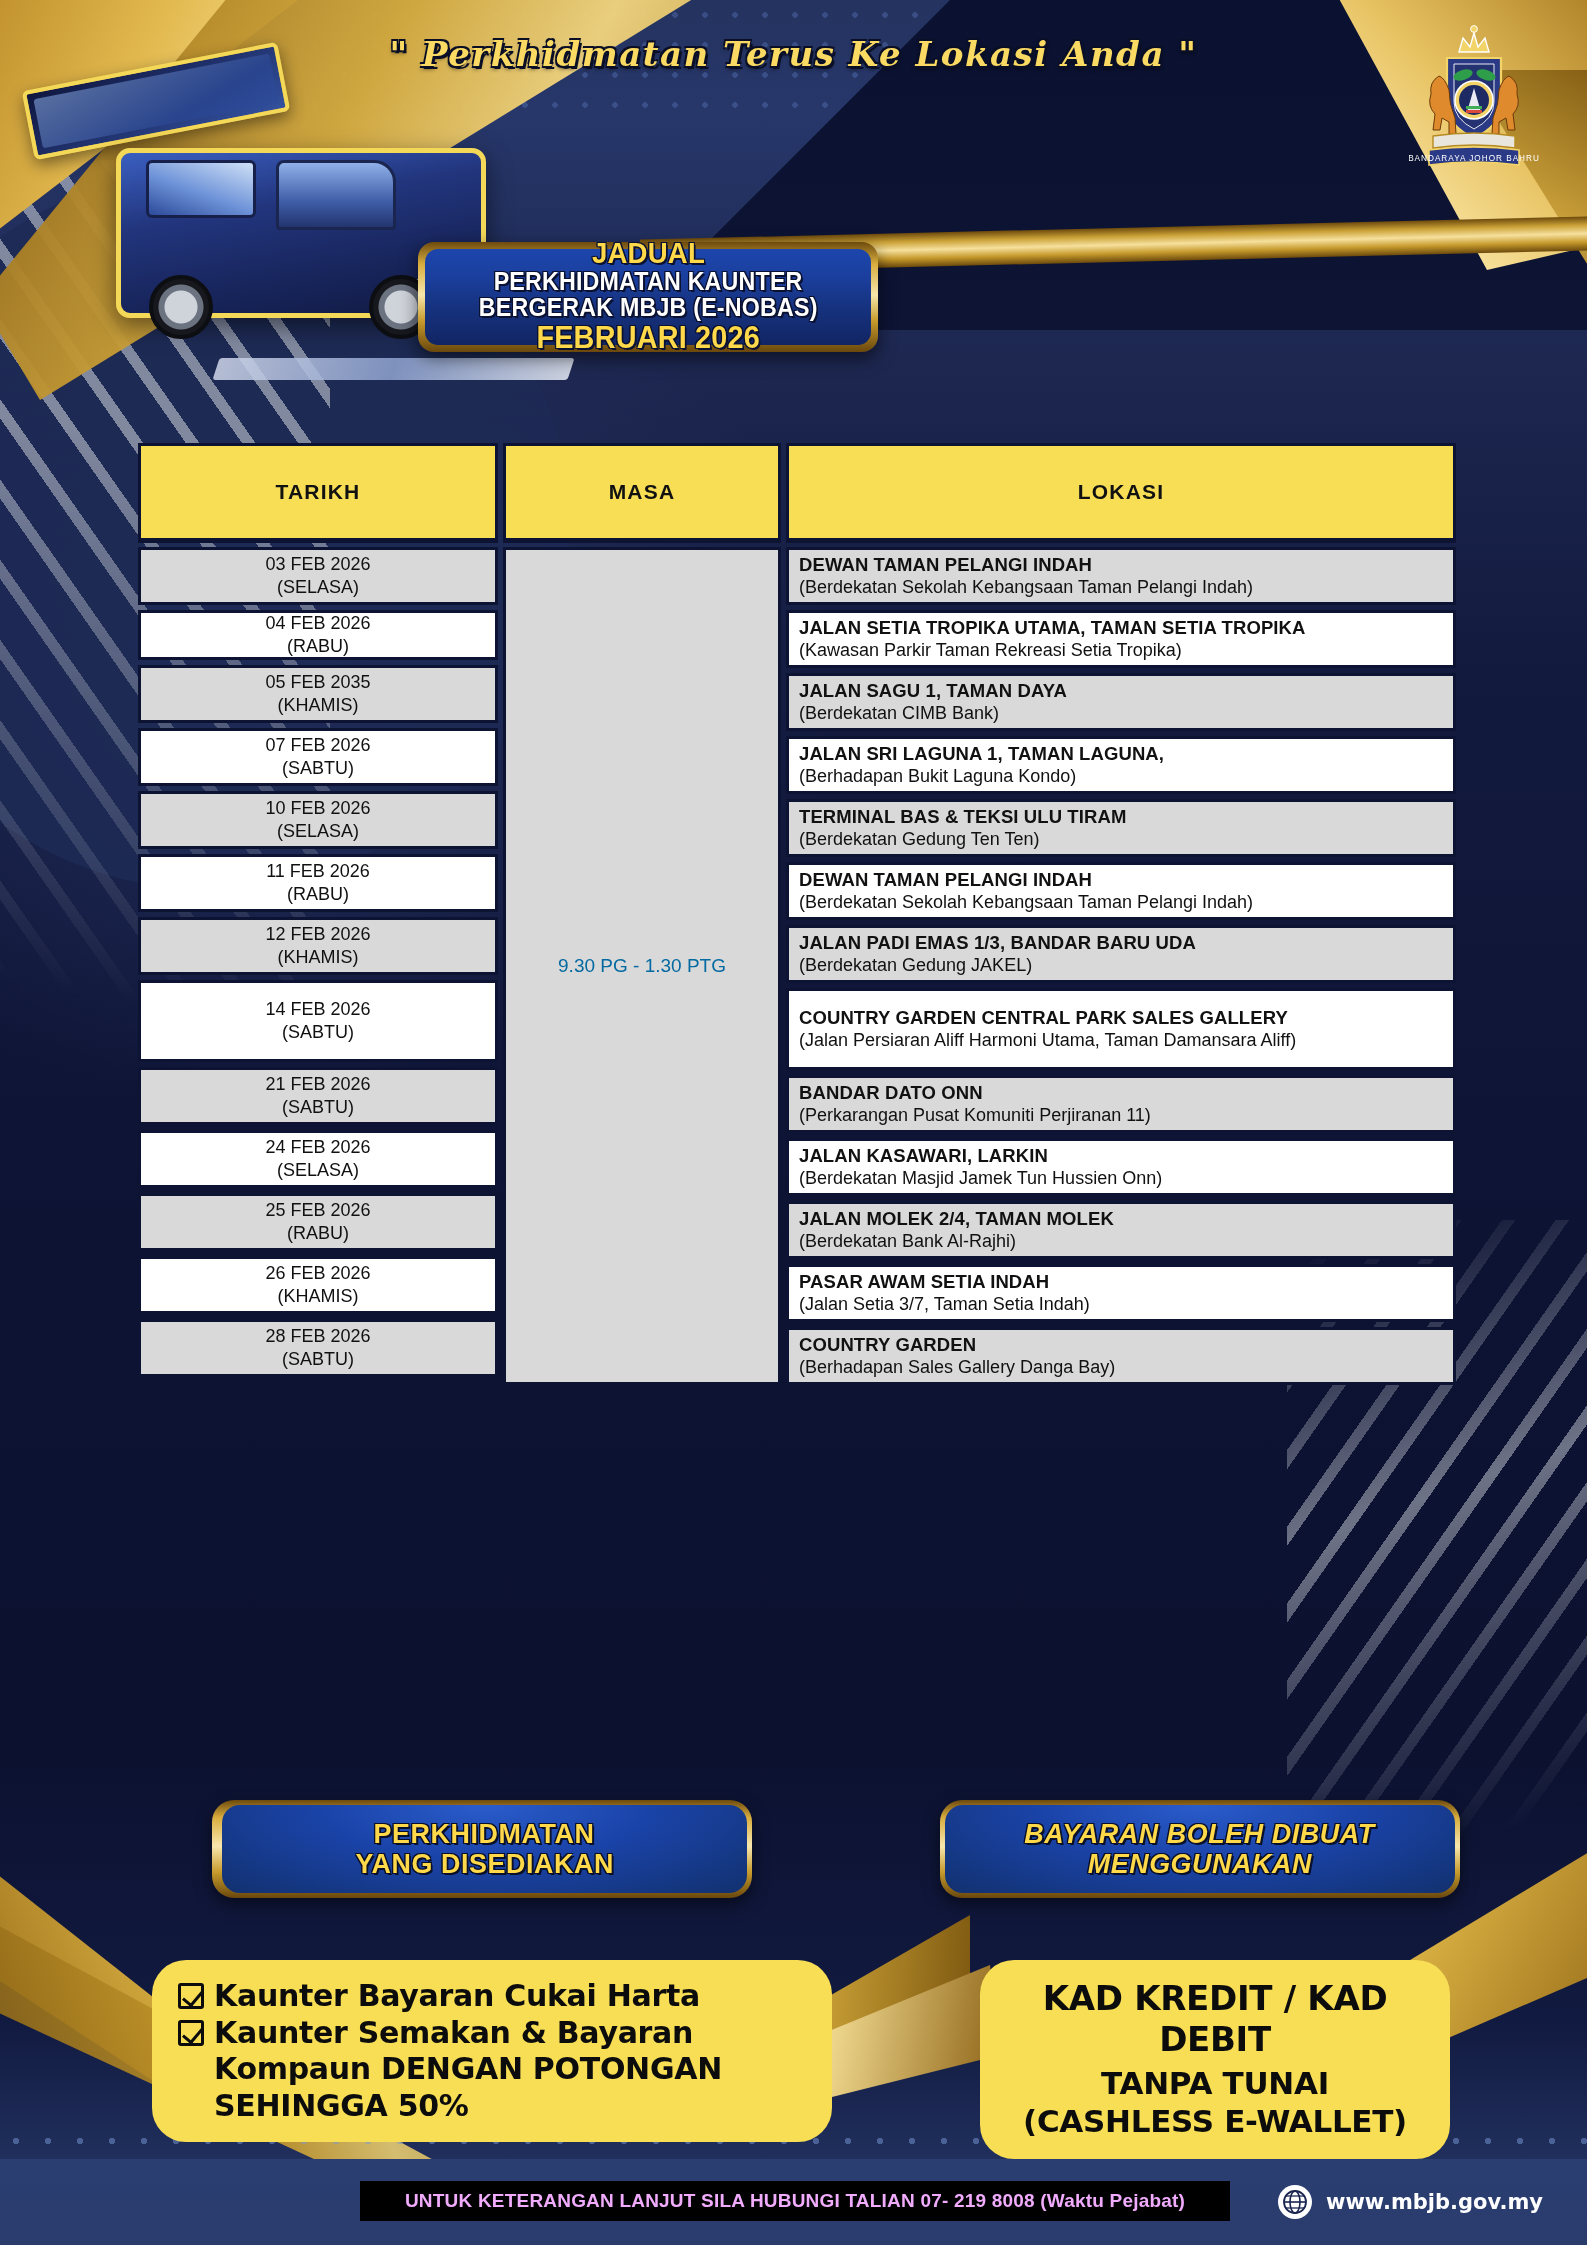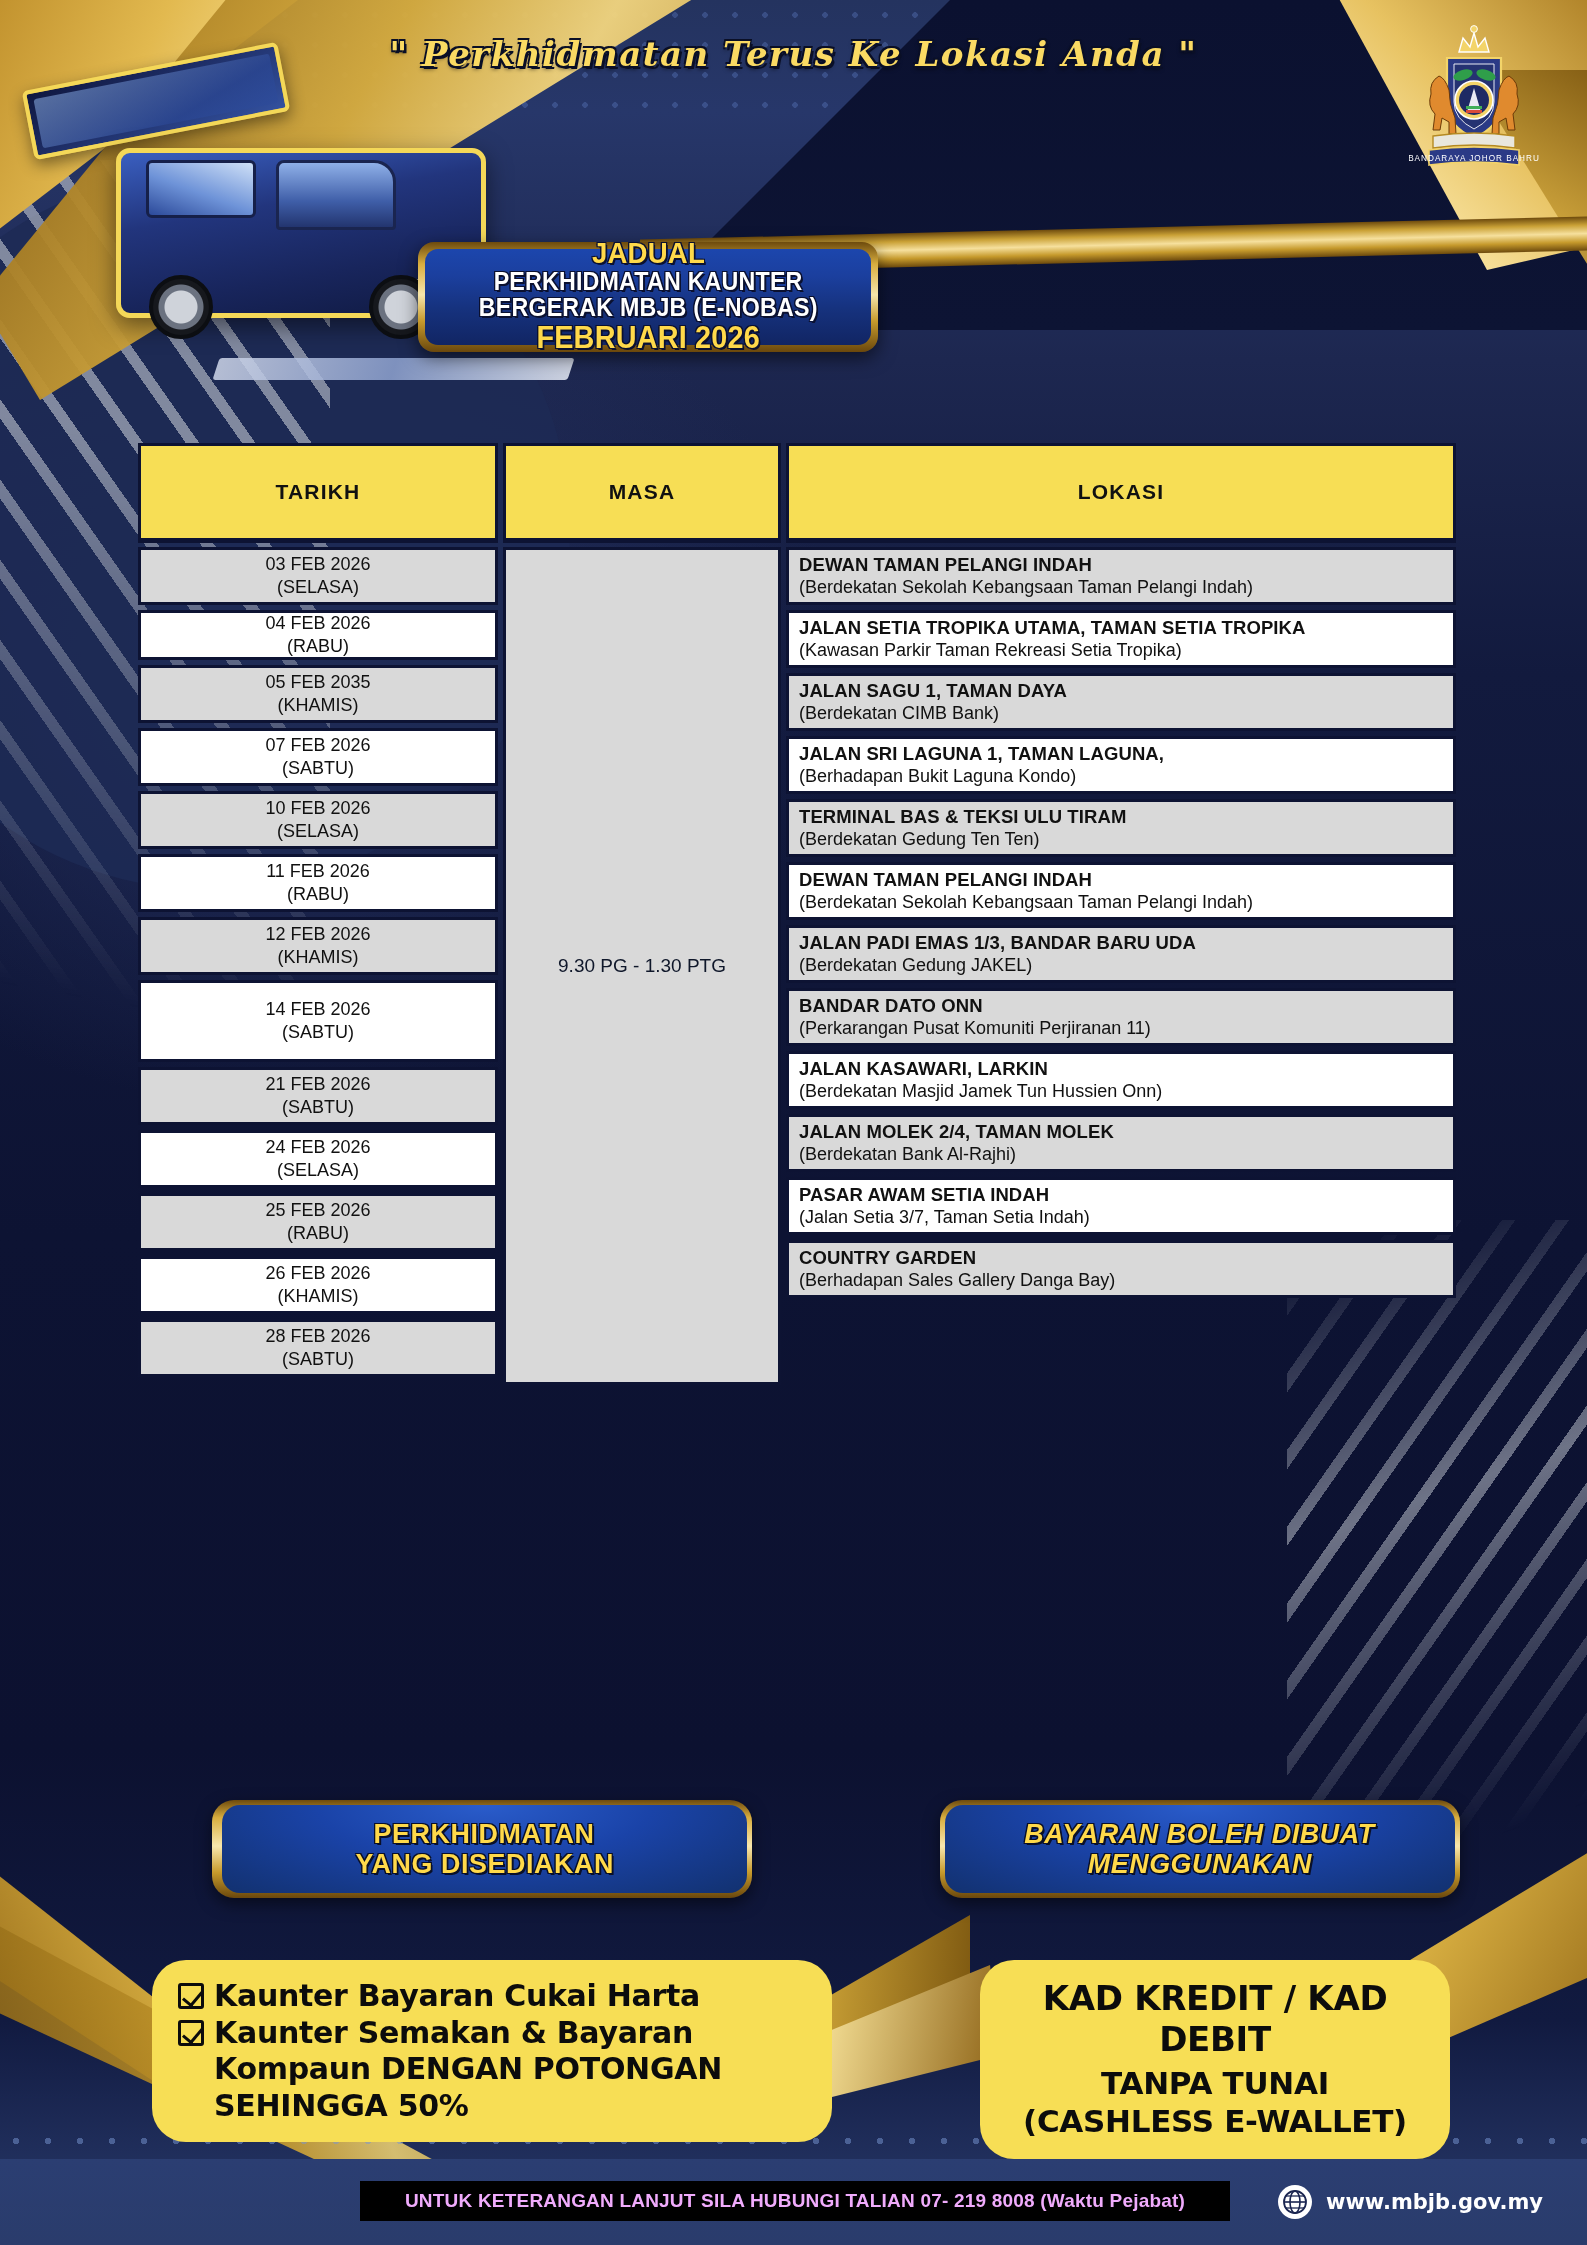--- a/index.html
+++ b/index.html
@@ -235,21 +235,21 @@
   .cell.date{ align-items:center; text-align:center; }
   .cell.loc{ align-items:flex-start; padding:7px 10px; }
   .cell.gray{ background:#d9d9d9; }
   .cell.white{ background:#ffffff; }
   .loc-name{ font-weight:bold; font-size:18.5px; letter-spacing:.1px; }
   .loc-sub{ font-weight:normal; font-size:18px; }
 
   .timebox{
     margin-top:6px; background:#d9d9d9; border:3px solid #0d1333;
     display:flex; align-items:center; justify-content:center;
-    font-size:19px; color:#0f172a;
+    font-size:19px; color:#0369a1;
   }
 
   
   .pill{
     position:absolute; z-index:9; padding:5px; border-radius:22px;
     background:linear-gradient(180deg,#6d4a0d 0%,#d8ad3e 18%,#f8e7ae 47%,#c69a2c 74%,#6a470c 100%);
     box-shadow:0 6px 16px rgba(0,0,0,.5);
   }
   .pill-in{
     border-radius:18px; height:100%;
@@ -479,20 +479,24 @@
             <div class="loc-name">TERMINAL BAS &amp; TEKSI ULU TIRAM</div>
             <div class="loc-sub">(Berdekatan Gedung Ten Ten)</div>
           </div>
           <div class="cell loc white" style="height: 58px;">
             <div class="loc-name">DEWAN TAMAN PELANGI INDAH</div>
             <div class="loc-sub">(Berdekatan Sekolah Kebangsaan Taman Pelangi Indah)</div>
           </div>
           <div class="cell loc gray" style="height: 58px;">
             <div class="loc-name">JALAN PADI EMAS 1/3, BANDAR BARU UDA</div>
             <div class="loc-sub">(Berdekatan Gedung JAKEL)</div>
+          </div>
+          <div class="cell loc white" style="height: 82px;">
+            <div class="loc-name">COUNTRY GARDEN CENTRAL PARK SALES GALLERY</div>
+            <div class="loc-sub">(Jalan Persiaran Aliff Harmoni Utama, Taman Damansara Aliff)</div>
           </div>
           <div class="cell loc gray" style="height: 58px;">
             <div class="loc-name">BANDAR DATO ONN</div>
             <div class="loc-sub">(Perkarangan Pusat Komuniti Perjiranan 11)</div>
           </div>
           <div class="cell loc white" style="height: 58px;">
             <div class="loc-name">JALAN KASAWARI, LARKIN</div>
             <div class="loc-sub">(Berdekatan Masjid Jamek Tun Hussien Onn)</div>
           </div>
           <div class="cell loc gray" style="height: 58px;">

